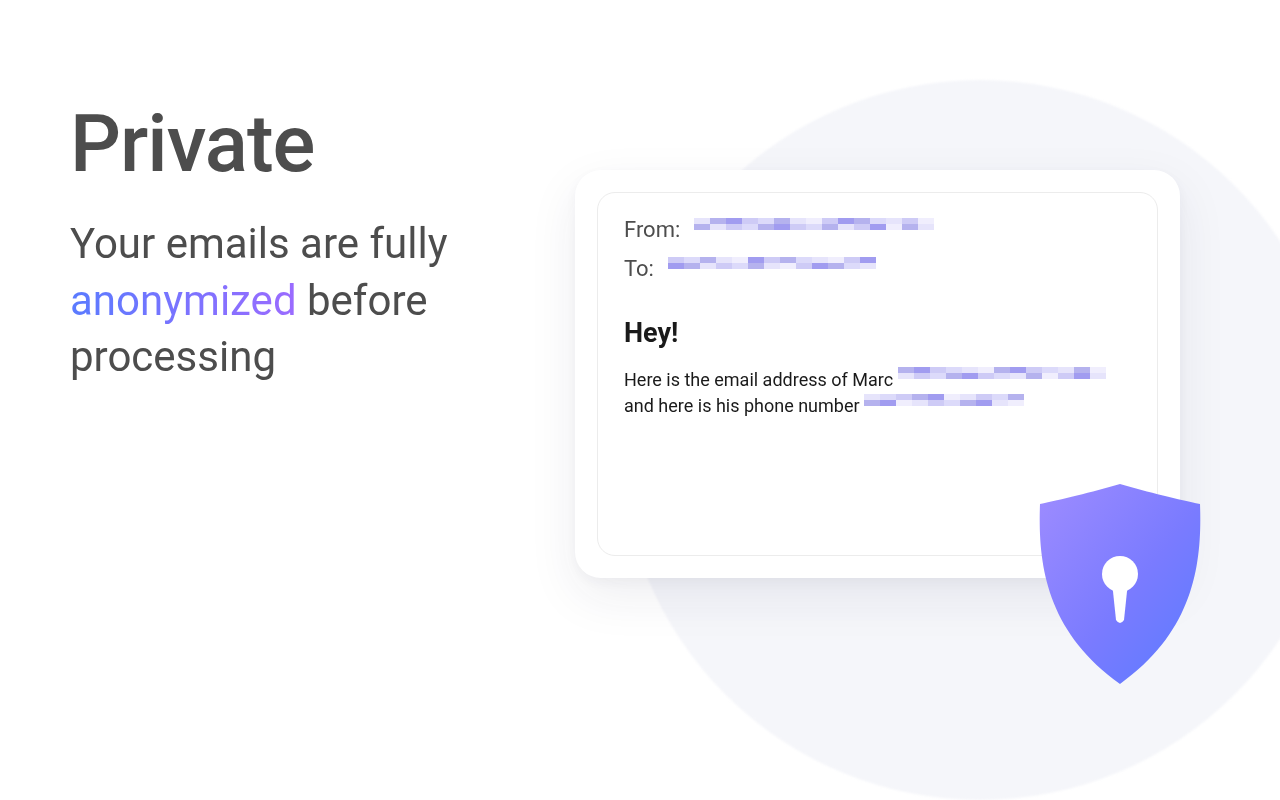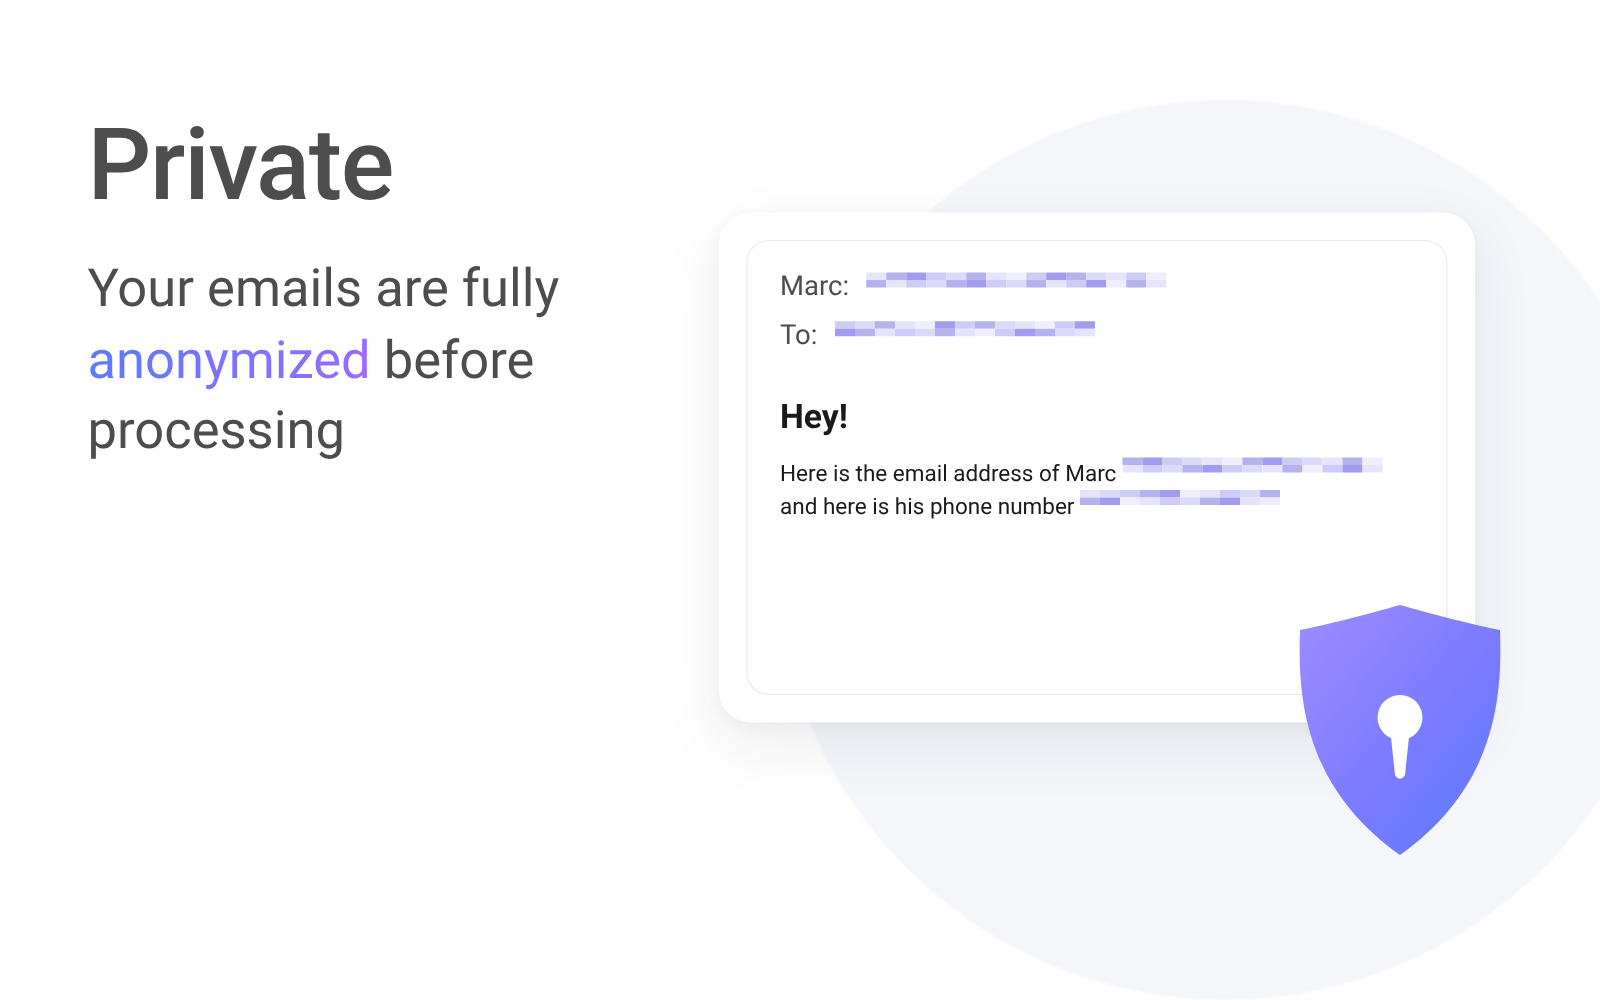--- a/index.html
+++ b/index.html
@@ -19,21 +19,21 @@
     top: 80px;
     border-radius: 50%;
     background: #f5f6fa;
     filter: blur(1px);
     z-index: 0;
   }
 
   .left {
     position: absolute;
     left: 70px;
-    top: 88px;
+    top: 100px;
     width: 500px;
     z-index: 2;
   }
   .headline {
     color: #4d4d4d;
     font-size: 80px;
     font-weight: 500;
     line-height: 1.1;
     letter-spacing: -1px;
   }
@@ -136,21 +136,21 @@
   </div>
   <div class="subhead">
     <span>Your emails are fully </span><span class="gradient">anonymized</span><span> before processing</span>
   </div>
 </div>
 
 <div class="card">
   <div class="card-inner">
 
     <div class="hdr-row">
-      <span>Marc:</span>
+      <span>From:</span>
       <span class="mosaic">
         <span class="mosaic-col">
             <span class="p3"></span>
             <span class="p1"></span>
           </span>
         <span class="mosaic-col">
             <span class="p1"></span>
             <span class="p3"></span>
           </span>
         <span class="mosaic-col">

